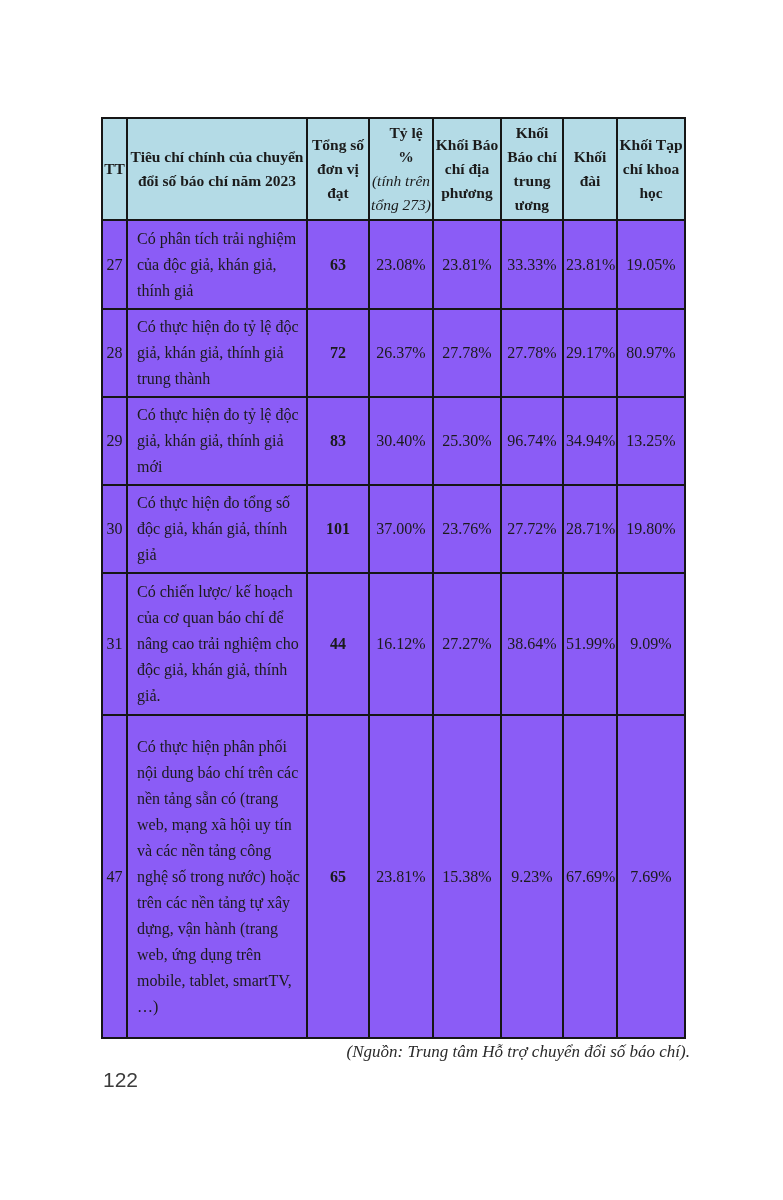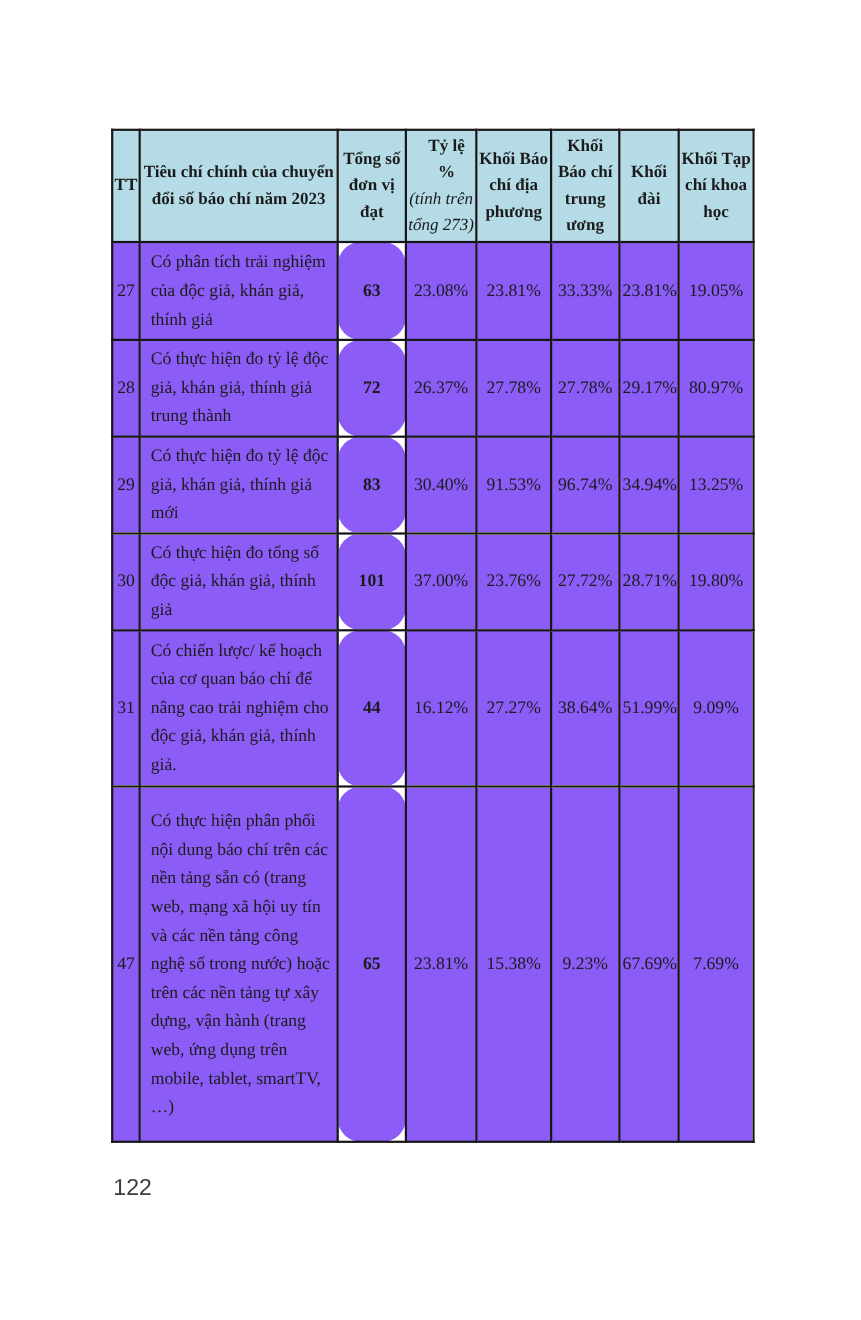--- a/index.html
+++ b/index.html
@@ -17,21 +17,21 @@
     background:#b4dbe6; font-weight:bold; font-size:15.5px; line-height:24px;
     text-align:center; vertical-align:middle; padding:2px 1px;
   }
   .pct-label { display:block; font-weight:bold;padding-left:10px; }
   .pct-note { display:block; font-weight:normal; font-style:italic; }
   tbody td {
     font-size:16px; line-height:26px; vertical-align:middle;
     text-align:center; padding:4px 2px; background:#8b5cf6;
   }
   td.criteria-cell { text-align:left; padding:4px 5px 4px 9px; }
-  td.total-cell { font-weight:bold;border-radius:21px; }
+  td.total-cell { font-weight:bold; }
   tbody tr:nth-child(1) { height:89px; }
   tbody tr:nth-child(2) { height:87px; }
   tbody tr:nth-child(3) { height:87px; }
   tbody tr:nth-child(4) { height:88px; }
   tbody tr:nth-child(5) { height:142px; }
   tbody tr:nth-child(6) { height:323px; }
   .source {
     position:absolute; left:101px; top:1042px; width:589px; margin:0;
     text-align:right; font-style:italic; font-size:17px; color:#2a2a2a;
   }
@@ -90,21 +90,21 @@
         <td>27.78%</td>
         <td>27.78%</td>
         <td>29.17%</td>
         <td>80.97%</td>
       </tr>
       <tr>
         <td>29</td>
         <td class="criteria-cell">Có thực hiện đo tỷ lệ độc giả, khán giả, thính giả mới</td>
         <td class="total-cell">83</td>
         <td>30.40%</td>
-        <td>91.53%</td>
+        <td>25.30%</td>
         <td>96.74%</td>
         <td>34.94%</td>
         <td>13.25%</td>
       </tr>
       <tr>
         <td>30</td>
         <td class="criteria-cell">Có thực hiện đo tổng số độc giả, khán giả, thính giả</td>
         <td class="total-cell">101</td>
         <td>37.00%</td>
         <td>23.76%</td>
@@ -128,16 +128,17 @@
         <td class="total-cell">65</td>
         <td>23.81%</td>
         <td>15.38%</td>
         <td>9.23%</td>
         <td>67.69%</td>
         <td>7.69%</td>
       </tr>
     </tbody>
   </table>
 
+  <p class="source">(Nguồn: Trung tâm Hỗ trợ chuyển đổi số báo chí).</p>
 
   <div class="pagenum">122</div>
 
 </div>
 
 </body></html>

